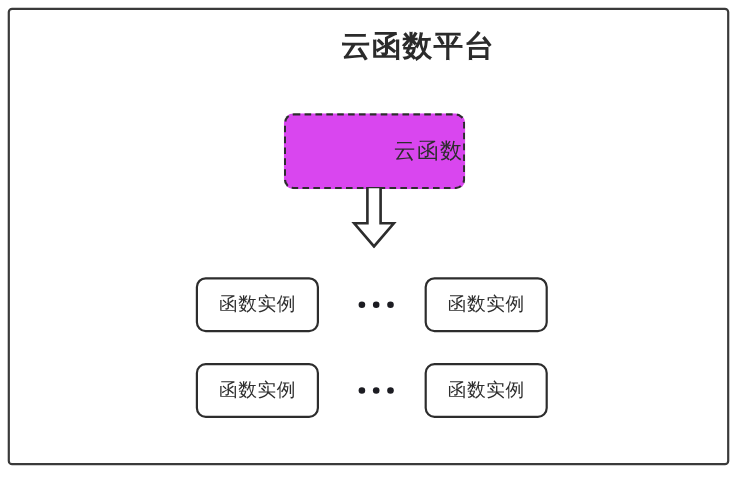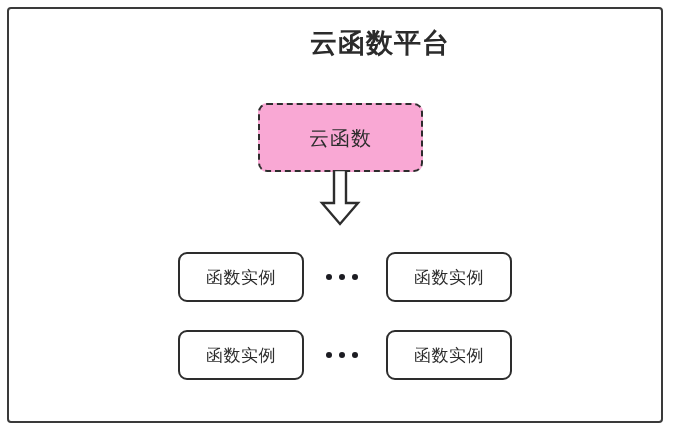--- a/index.html
+++ b/index.html
@@ -54,24 +54,24 @@
   
   .fn-dashed-box {
     position: absolute;
     left: 258px;
     top: 103px;
     width: 165px;
     height: 69px;
     box-sizing: border-box;
     border: 2px dashed #2d2d2d;
     border-radius: 9px;
-    background: #f9a8d4;
+    background: #d946ef;
     display: flex;
     align-items: center;
-    justify-content: center;
+    justify-content: flex-end;
     font-family: Liberation Serif, serif;
   }
   .fn-dashed-label {
     font-size: 20px;
     color: #2d2d2d;
     letter-spacing: 1px;
     line-height: 24px;
     white-space: nowrap;
   }
 
@@ -90,21 +90,21 @@
     left: 0;
     width: 676px;
     height: 50px;
   }
   .instance-row.row-1 { top: 252px; }
   .instance-row.row-2 { top: 330px; }
 
   .instance-box {
     position: absolute;
     top: 0;
-    width: 126px;
+    width: 112px;
     height: 50px;
     box-sizing: border-box;
     border: 2px solid #2d2d2d;
     border-radius: 9px;
     background: #ffffff;
     display: flex;
     align-items: center;
     justify-content: center;
   }
   .instance-box.left  { left: 178px; }

